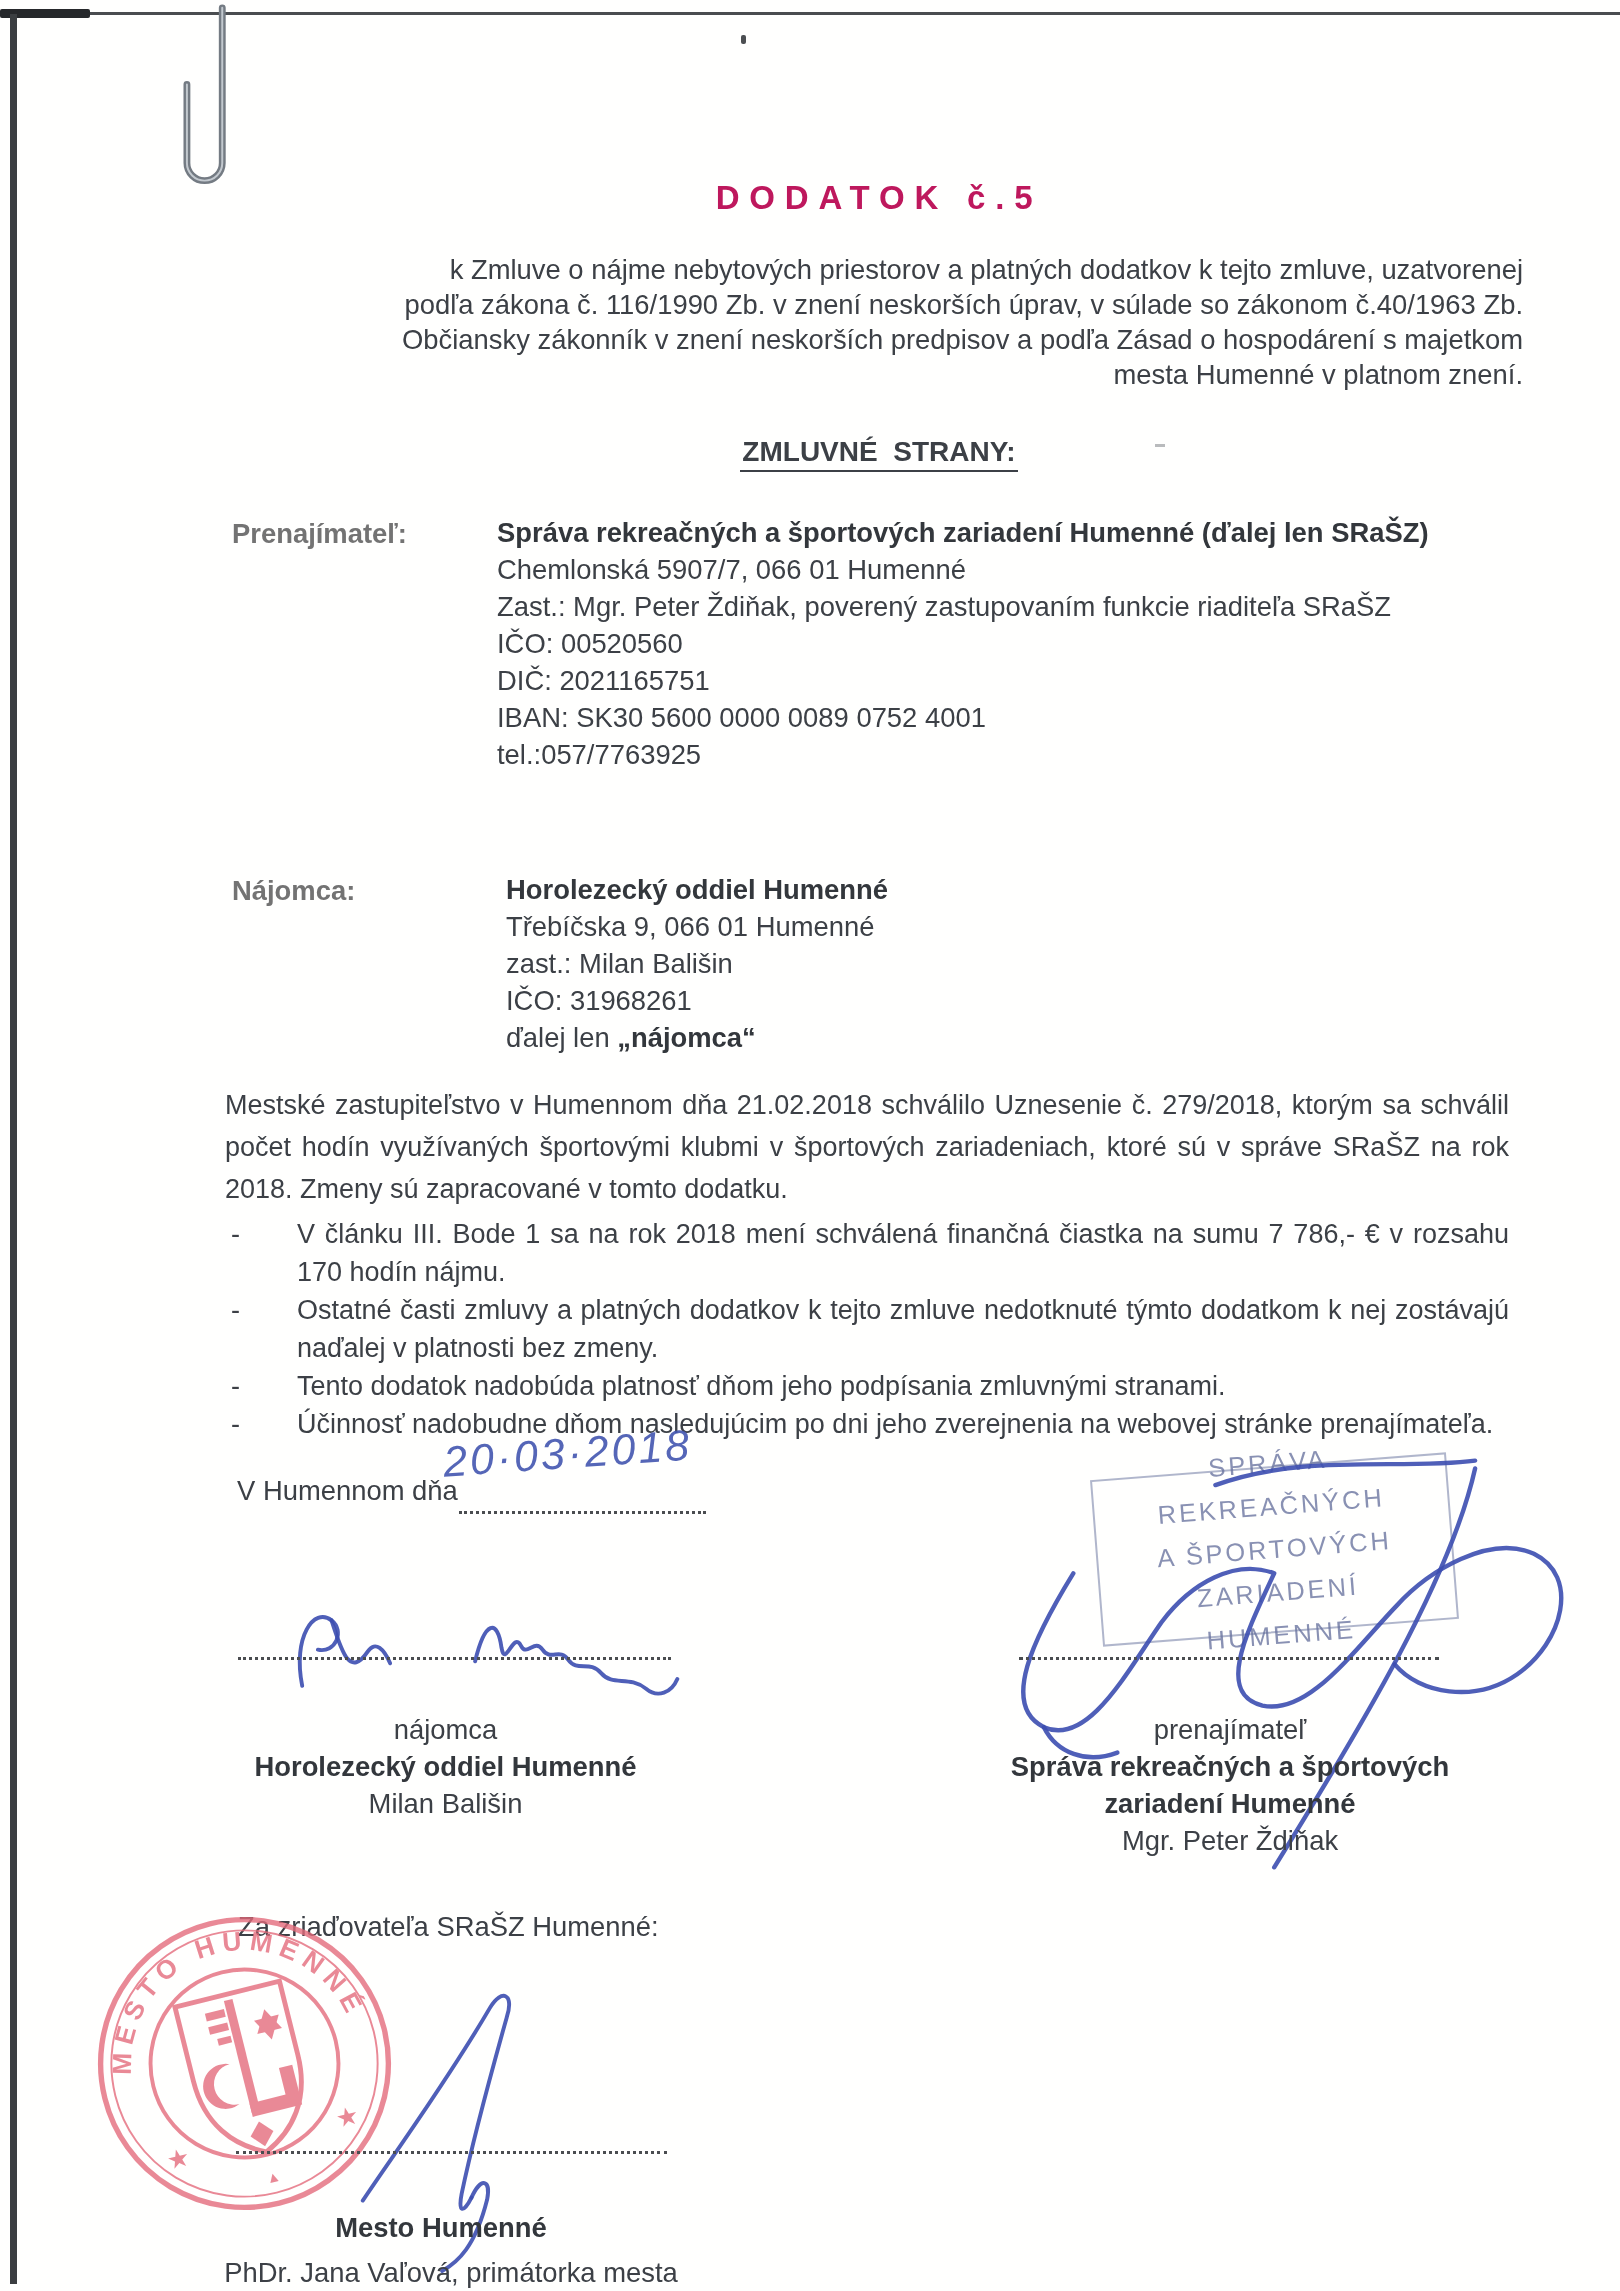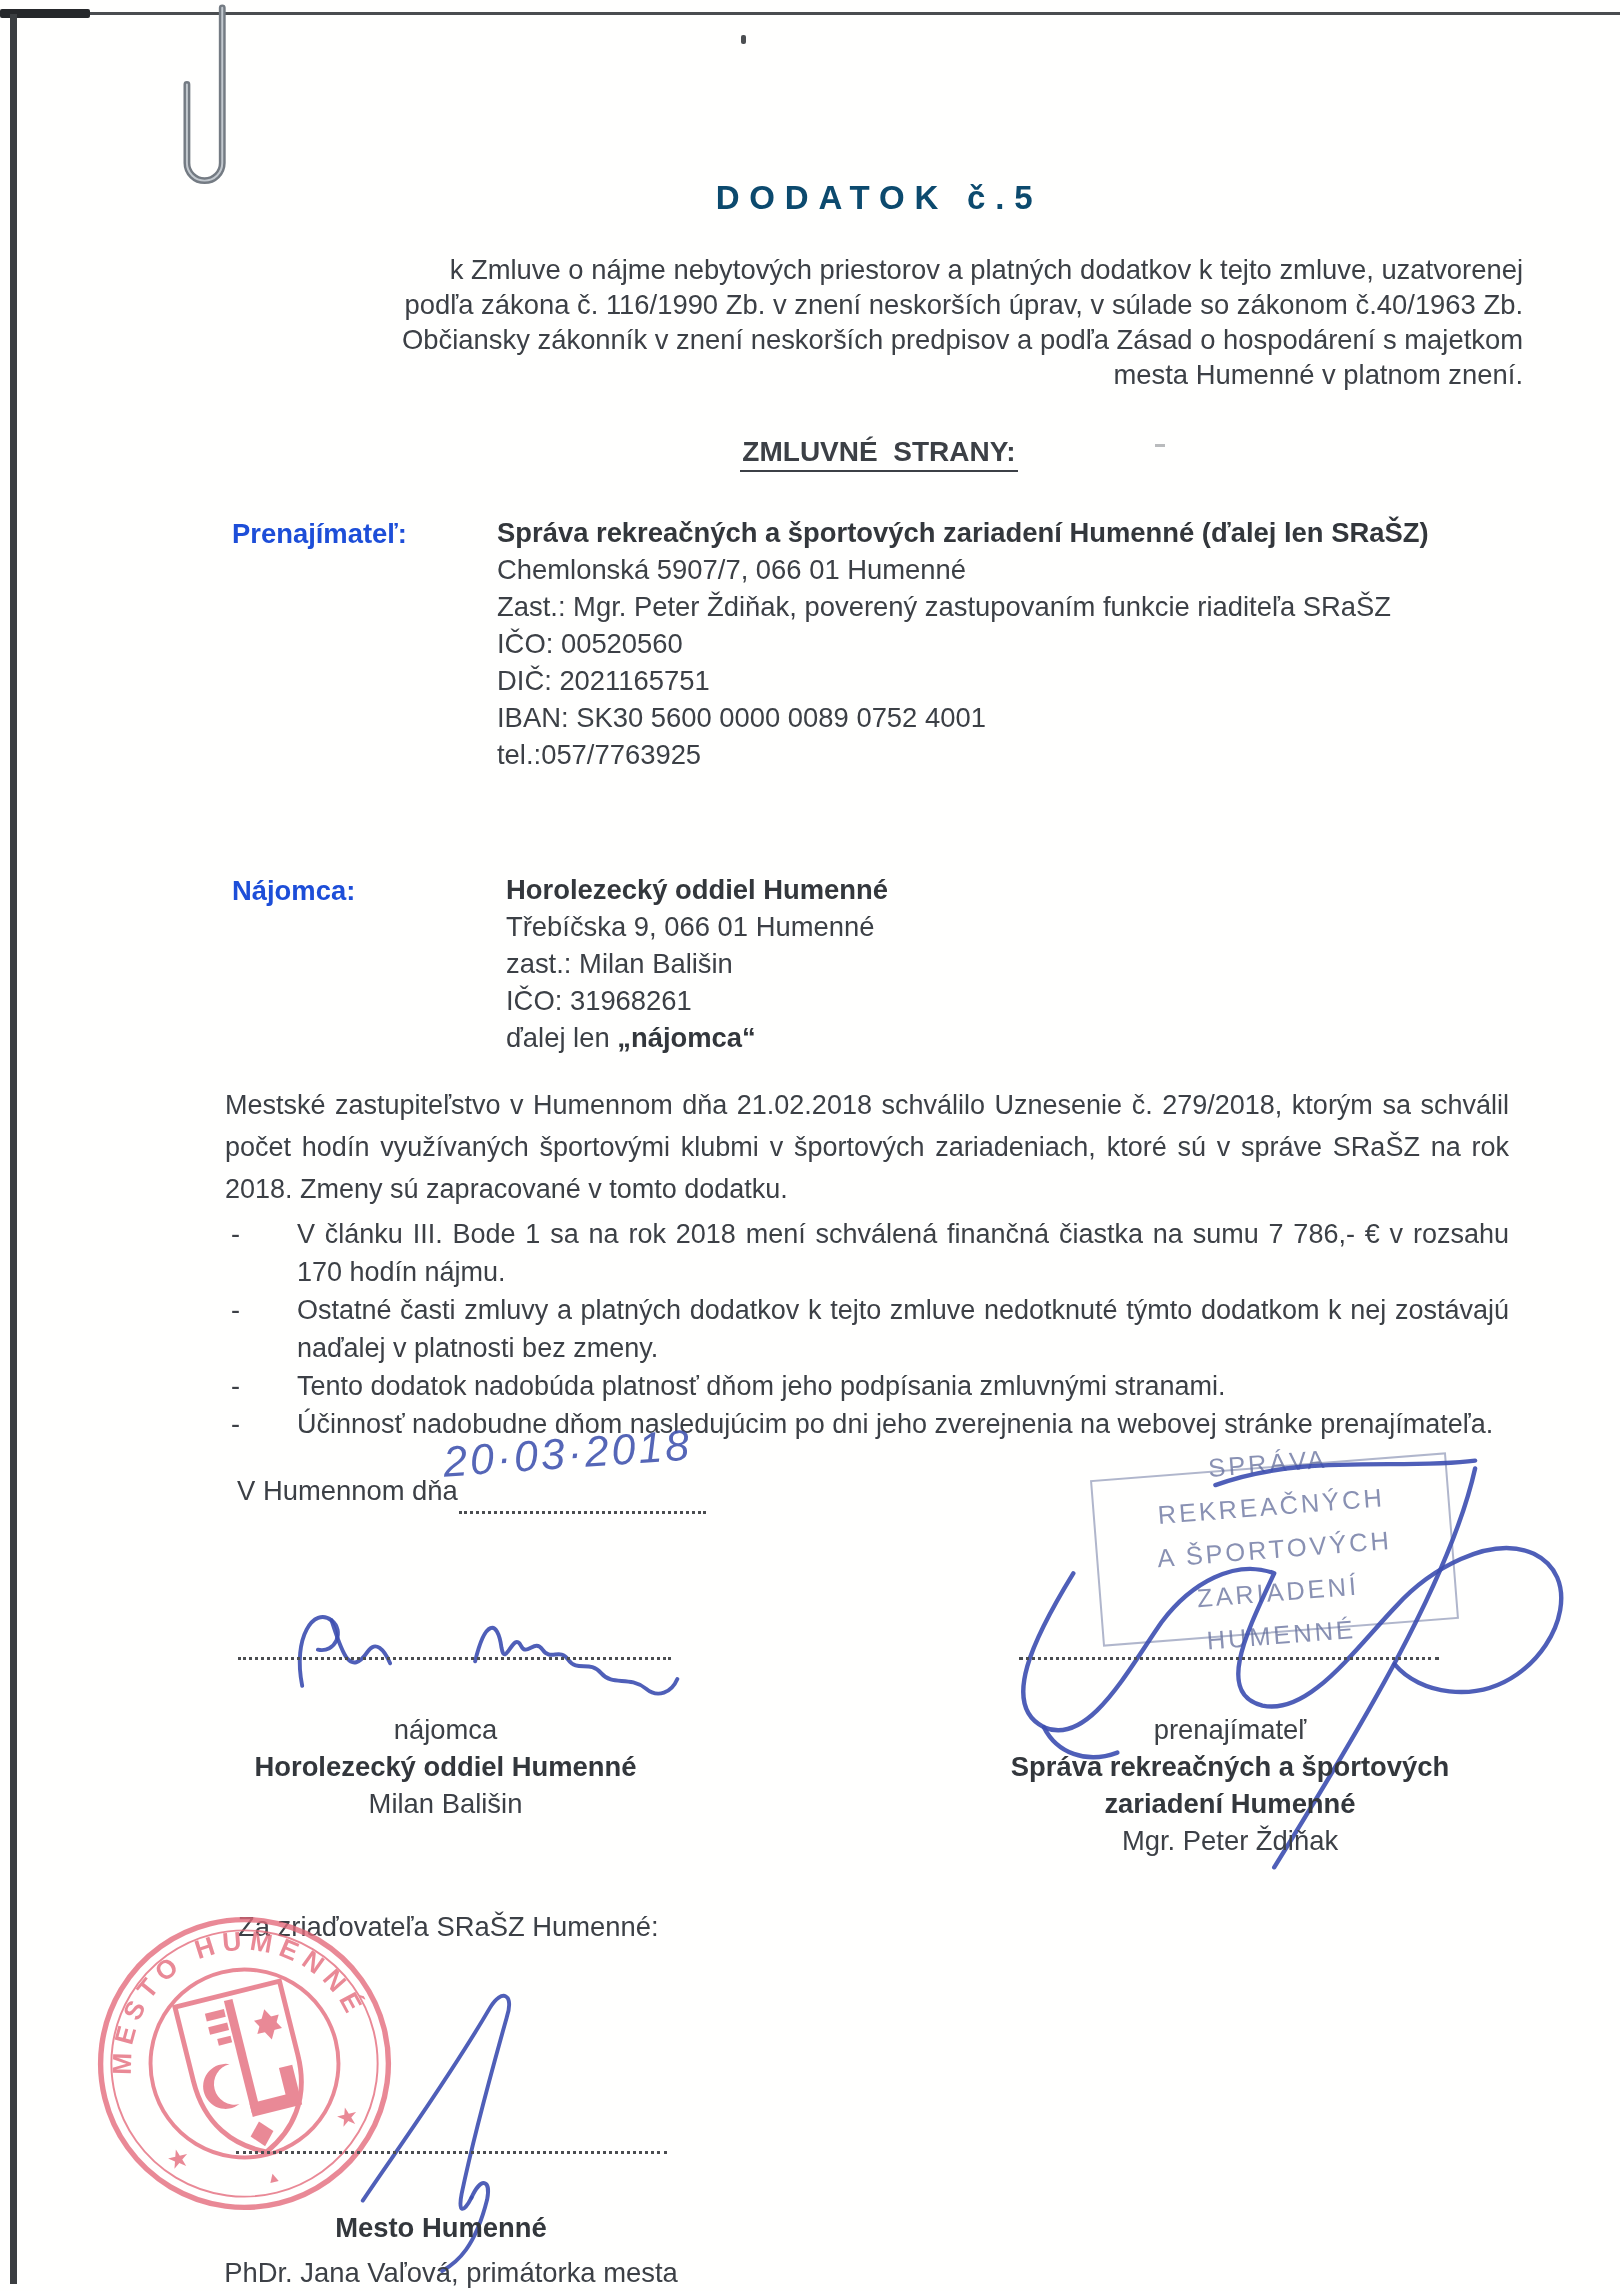--- a/index.html
+++ b/index.html
@@ -6,29 +6,29 @@
   .sheet{position:relative;width:1620px;height:2292px;background:#fffffe;overflow:hidden;
          font-family:"Liberation Sans",sans-serif;color:#3c4046;}
   
   .scan-top{position:absolute;left:0;top:11.8px;width:1620px;height:2.9px;background:#4a4d50;}
   .scan-corner{position:absolute;left:0;top:8.8px;width:90px;height:8.8px;background:#26282b;border-radius:2px;}
   .scan-left{position:absolute;left:9.8px;top:13.7px;width:6.9px;height:2270px;background:#3b3e41;}
   .scan-dot{position:absolute;left:741px;top:35px;width:4.9px;height:8.8px;background:#4c4f52;border-radius:2px;}
   .scan-dash{position:absolute;left:1155px;top:444px;width:9.8px;height:2.9px;background:#b9bbbd;}
   
   .title{position:absolute;left:235px;top:179px;width:1288px;text-align:center;
-         font-size:33px;font-weight:bold;letter-spacing:9.8px;color:#0c4a6e;}
+         font-size:33px;font-weight:bold;letter-spacing:9.8px;color:#be185d;}
   .intro{position:absolute;left:235px;top:252px;width:1288px;text-align:right;
          font-size:27.4px;line-height:35px;}
   .intro div{white-space:nowrap;}
   .parties-heading{position:absolute;left:235px;top:436px;width:1288px;text-align:center;
          font-size:28px;font-weight:bold;}
   .parties-heading span{border-bottom:2.9px solid #3c4046;padding:0 2px 2.9px 2px;word-spacing:7.8px;}
   
-  .party-label{position:absolute;left:232px;font-size:27.4px;font-weight:bold;color:#1d4ed8;}
+  .party-label{position:absolute;left:232px;font-size:27.4px;font-weight:bold;color:#737373;}
   .party-lines{position:absolute;font-size:27.4px;line-height:37px;}
   .b{font-weight:bold;color:#33373c;}
   
   .paragraph{position:absolute;left:225px;top:1084px;width:1284px;font-size:27px;
              line-height:42px;text-align:justify;}
   .bullets{position:absolute;left:225px;top:1215px;width:1284px;font-size:27px;line-height:38px;}
   .bullet{display:flex;}
   .bullet .dash{width:66px;flex:0 0 66px;padding-left:5.9px;}
   .bullet .dash::before{content:"-";}
   .bullet .btext{flex:1;text-align:justify;}

